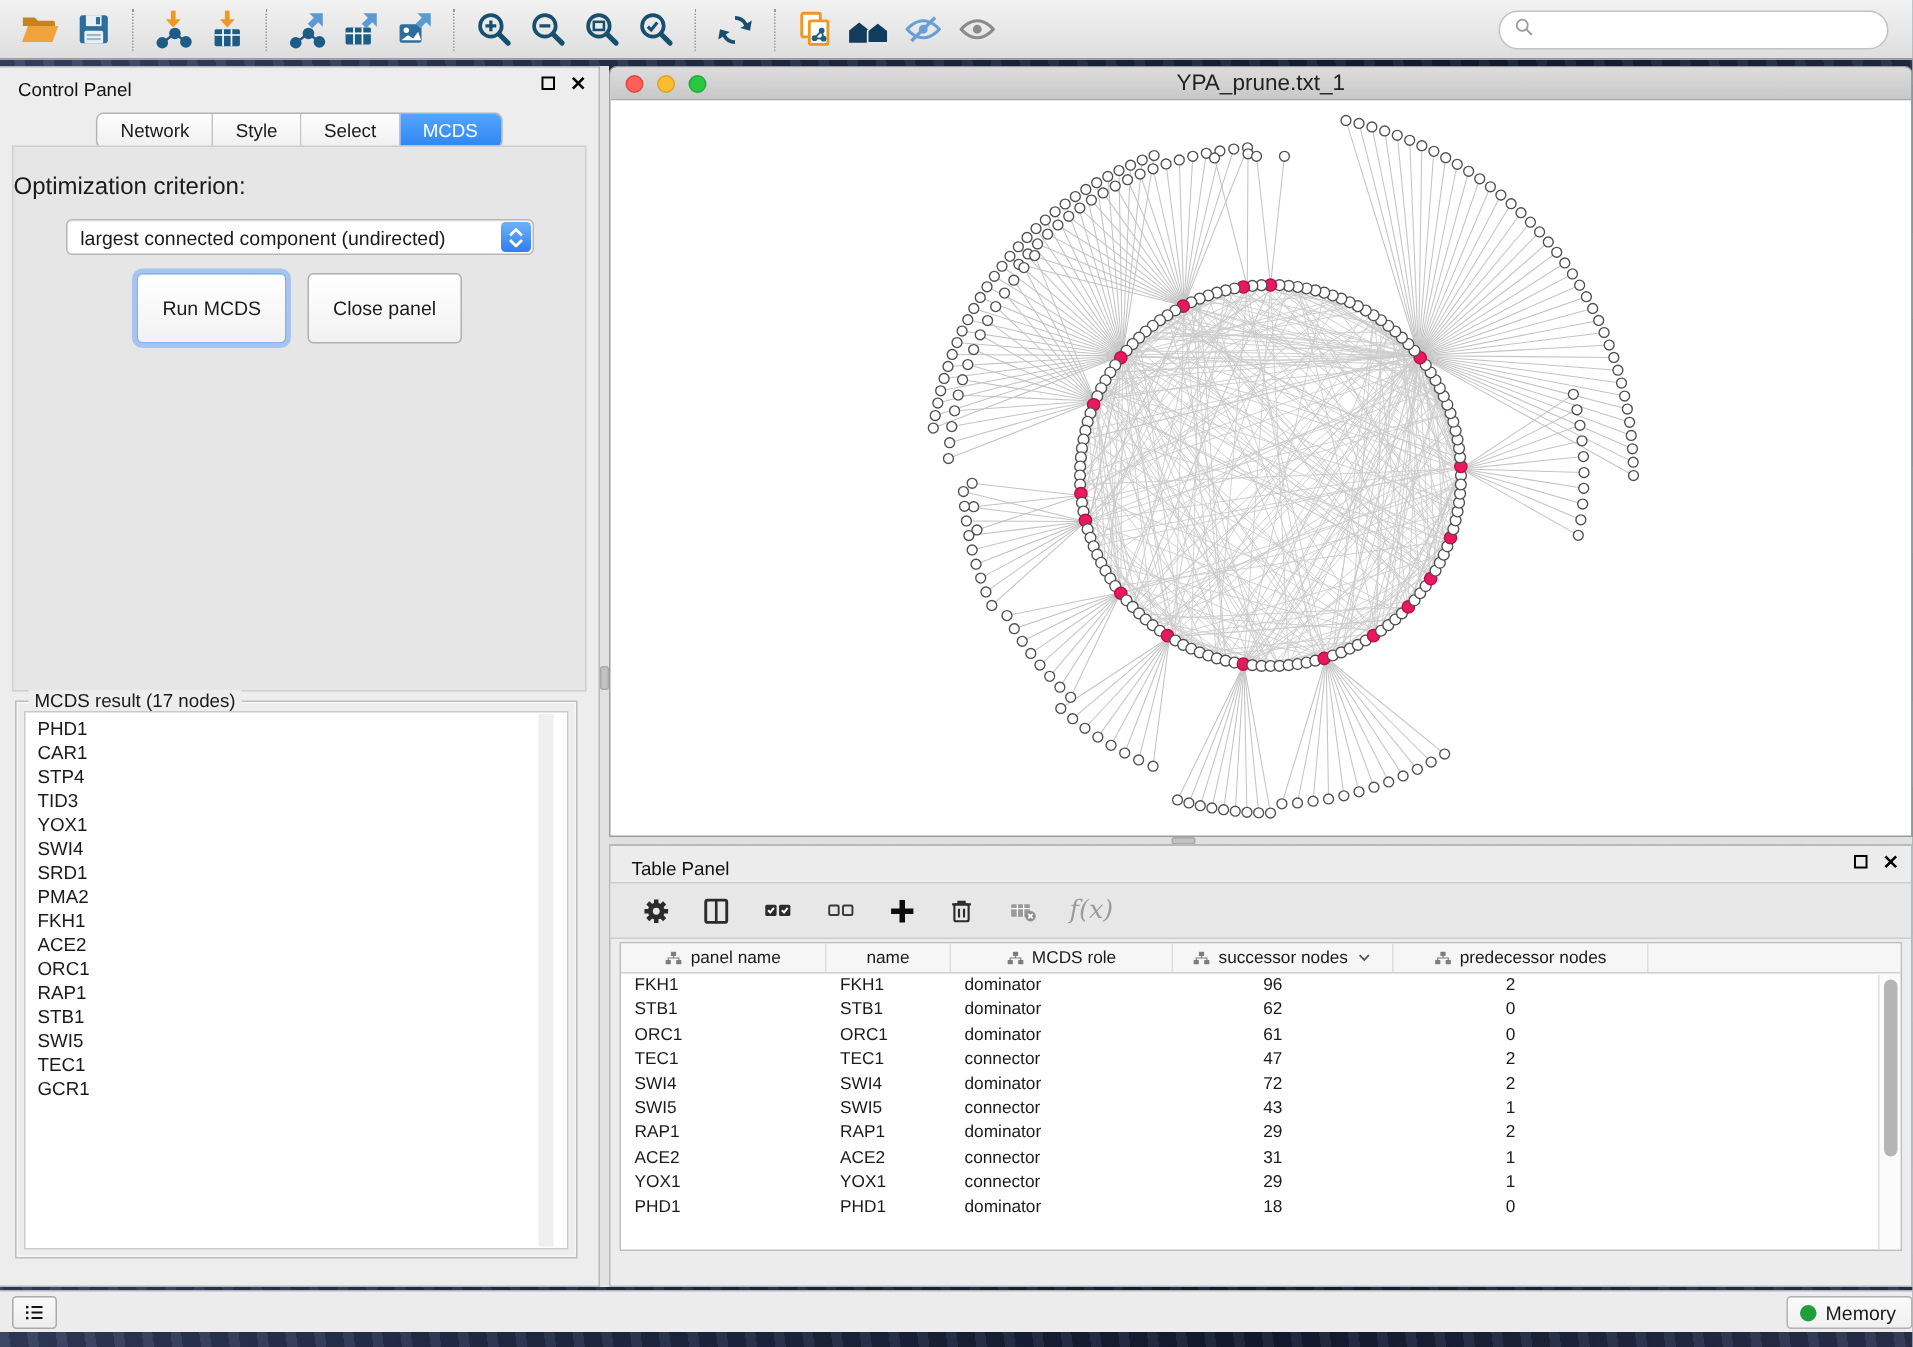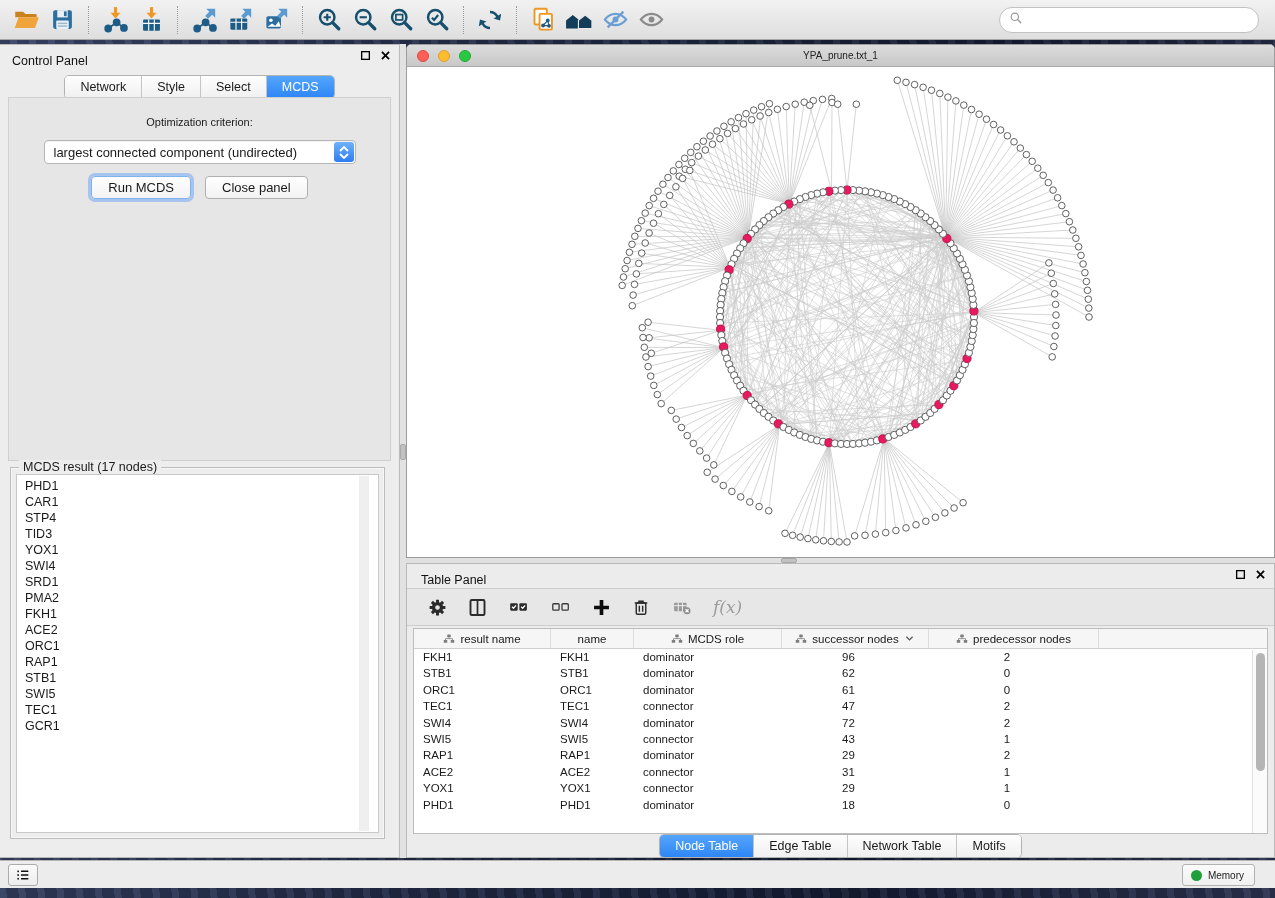--- a/index.html
+++ b/index.html
@@ -33,29 +33,29 @@
   .cp-header { position:relative; height:26px; padding:6px 0 0 12px; }
   .seg-tabs { display:flex; justify-content:center; margin-top:4px; }
   .seg { display:flex; border:1px solid #b3b3b3; border-radius:5px; overflow:hidden;
     background:#fff; box-shadow:0 1px 1px rgba(0,0,0,.08);align-items:flex-end; }
   .seg .tab { padding:4px 15px; font-size:12.5px; background:linear-gradient(#fefefe,#f0f0f0);
     border-right:1px solid #c4c4c4; cursor:default; white-space:nowrap; }
   .seg .tab:last-child { border-right:none; }
   .seg .tab.selected { background:linear-gradient(#55a5fd,#2e86f5); color:#fff; }
   .mcds-pane { position:absolute; left:8px; right:8px; top:52px; height:364px;
     background:#e6e6e6; border:1px solid #cfcfcf; }
-  .opt-label { text-align:center; margin-top:18px; font-size:11px; }
+  .opt-label { text-align:left; margin-top:18px; font-size:16px; }
   .mac-select { position:relative; margin:12px auto 0; width:312px; height:24px; background:#fff;
     border:1px solid #b6b6b6; border-radius:4px; display:flex; align-items:center;
     font-size:13px; padding-left:9px; box-shadow:inset 0 1px 1px rgba(0,0,0,.06); }
   .mac-select .stepper { position:absolute; right:1px; top:1px; width:20px; height:20px;
     border-radius:3px; background:linear-gradient(#6fb2f9,#2f7df0); display:flex; flex-direction:column;
     align-items:center; justify-content:center; gap:1px; }
   .btn-row { display:flex; justify-content:center; gap:14px; margin-top:12px; }
-  .mac-btn { font-size:13px; padding:3px 16px; background:linear-gradient(#ffffff,#f2f2f2);
+  .mac-btn { font-size:13px; padding:15px 16px; background:linear-gradient(#ffffff,#f2f2f2);
     border:1px solid #b0b0b0; border-radius:4px; cursor:default; }
   .mac-btn.focused { border-color:#7eb3f2; box-shadow:0 0 0 3px rgba(88,156,248,.45); }
   .result-group { position:absolute; left:10px; right:14px; top:422px; height:372px;
     border:1px solid #bdbdbd; box-shadow:inset 0 0 0 1px #f7f7f7; }
   .result-legend { position:absolute; top:-8px; left:8px; background:#ededed; padding:0 4px;
     font-size:12.5px; }
   .result-list { position:absolute; inset:6px 5px 5px 5px; background:#fff;
     border:1px solid #c9c9c9; overflow:hidden; padding:3px 0 0 8px; }
   .result-list .track { position:absolute; top:1px; bottom:1px; right:9px; width:10px; background:#efefef; }
   .result-item { font-size:12.5px; line-height:16px; }
@@ -64,21 +64,21 @@
   .v-split { position:absolute; left:400px; top:44px; width:6px; height:814px; background:#e2e2e2; }
   .v-split .grip { position:absolute; left:0; top:400px; width:6px; height:16px;
     background:#c2c2c2; border:1px solid #a9a9a9; border-radius:2px; }
 
   
   .net-win { position:absolute; left:406px; top:44px; width:869px; height:514px;
     background:#fff; border:1px solid #9d9d9d; border-radius:5px 5px 0 0; }
   .net-titlebar { position:relative; height:22px; border-radius:4px 4px 0 0;
     background:linear-gradient(#dcdcdc,#c8c8c8); border-bottom:1px solid #a9a9a9;
     display:flex; align-items:center; justify-content:center; }
-  .net-title { font-size:10px; color:#222; }
+  .net-title { font-size:15px; color:#222; }
   .lights { position:absolute; left:10px; top:5px; display:flex; gap:9px; }
   .light { width:12px; height:12px; border-radius:50%; }
   .net-canvas { display:block; width:867px; height:490px; }
 
   .h-split { position:absolute; left:406px; top:558px; width:869px; height:5px; background:#e0e0e0; }
   .h-split .grip { position:absolute; left:375px; top:0; width:16px; height:5px;
     background:#c2c2c2; border:1px solid #a9a9a9; border-radius:2px; }
 
   
   .table-panel { position:absolute; left:406px; top:563px; width:869px; height:295px;
@@ -101,23 +101,23 @@
   .vscroll .thumb { position:absolute; left:2.5px; top:3px; width:9px; height:118px;
     background:#b5b5b5; border-radius:5px; }
   .tp-tabs { position:absolute; left:0; right:0; top:270px; display:flex; justify-content:center; }
 
   
   .statusbar { position:absolute; left:0; top:860px; width:1275px; height:28px;
     background:#ececec; border-top:1px solid #b5b5b5; }
   .list-btn { position:absolute; left:8px; top:3px; width:30px; height:22px;
     background:linear-gradient(#fafafa,#ededed); border:1px solid #ababab; border-radius:3px;
     display:flex; align-items:center; justify-content:center; }
-  .memory-btn { position:absolute; right:20px; top:3px; height:22px; padding:0 10px 0 8px;
+  .memory-btn { position:absolute; right:0; top:3px; height:22px; padding:0 10px 0 8px;
     background:linear-gradient(#fbfbfb,#f0f0f0); border:1px solid #b2b2b2; border-radius:3px;
-    display:flex; align-items:center; gap:6px; font-size:10px; }
+    display:flex; align-items:center; gap:6px; font-size:13px; }
   .memory-dot { width:11px; height:11px; border-radius:50%; background:#1f9e3c; }
 </style>
 </head>
 <body>
 
 <div class="wallpaper"></div>
 
 <div class="toolbar">
   <div id="tb-groups" style="display:flex;align-items:center;">
       <div class="tb-btn">
@@ -1334,21 +1334,21 @@
           <span style="display:flex">
             <svg width="12" height="12" viewBox="0 0 24 24">
               <g fill="#7d7d7d">
                 <rect x="8.5" y="3" width="7" height="5.5" rx="1"></rect>
                 <rect x="1.5" y="14" width="7" height="5.5" rx="1"></rect>
                 <rect x="15.5" y="14" width="7" height="5.5" rx="1"></rect>
               </g>
               <path d="M12 8.5v2.8M5 14v-2.7h14V14" stroke="#7d7d7d" fill="none" stroke-width="1.6"></path>
             </svg>
           </span>
-          <span>result name</span>
+          <span>panel name</span>
         </div>
         <div class="th" style="width: 83px;">
           <span>name</span>
         </div>
         <div class="th" style="width: 148px;">
           <span style="display:flex">
             <svg width="12" height="12" viewBox="0 0 24 24">
               <g fill="#7d7d7d">
                 <rect x="8.5" y="3" width="7" height="5.5" rx="1"></rect>
                 <rect x="1.5" y="14" width="7" height="5.5" rx="1"></rect>
@@ -1461,28 +1461,20 @@
           <div class="td" style="width: 83px;">PHD1</div>
           <div class="td" style="width: 148px;">dominator</div>
           <div class="td num" style="width: 147px;">18</div>
           <div class="td num" style="width: 170px;">0</div>
         </div>
       </div>
     <div class="vscroll">
         <div class="thumb"></div>
       </div>
   </div>
-  <div class="tp-tabs">
-      <div class="seg" id="tp-tabs">
-        <div class="tab selected">Node Table</div>
-        <div class="tab">Edge Table</div>
-        <div class="tab">Network Table</div>
-        <div class="tab">Motifs</div>
-      </div>
-    </div>
 </div>
 
 <div class="statusbar">
   <div class="list-btn">
     <svg width="16" height="16" viewBox="0 0 24 24">
         <g stroke="#111" stroke-width="2.2">
           <path d="M9 6.5h11M9 12h11M9 17.5h11"></path>
         </g>
         <g fill="#111">
           <rect x="3.5" y="5.4" width="2.4" height="2.4"></rect>

